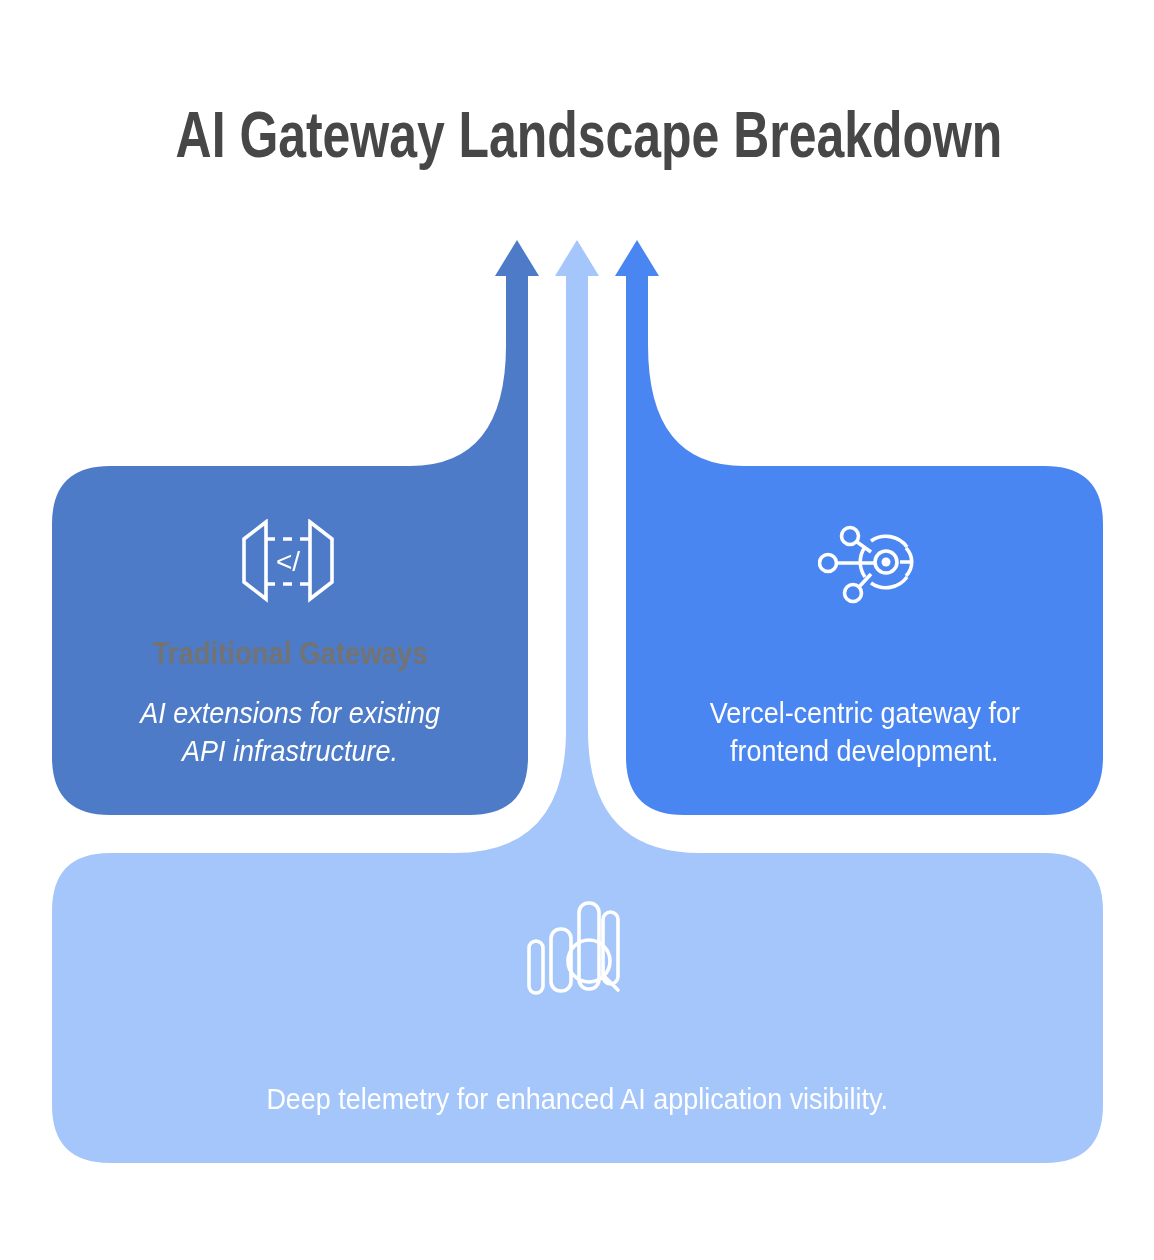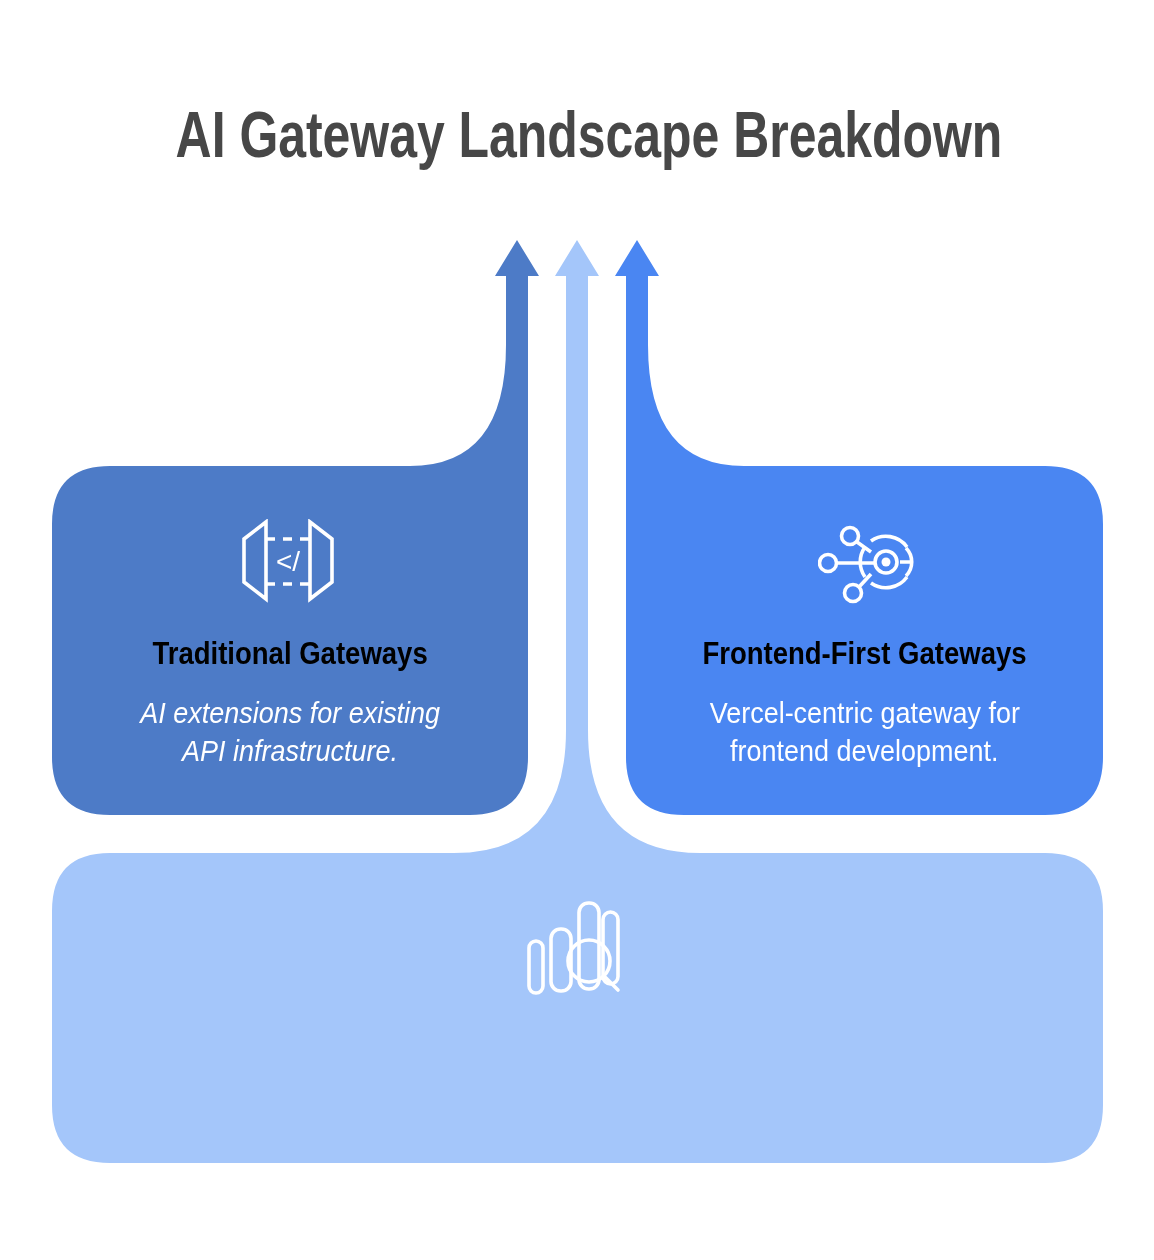--- a/index.html
+++ b/index.html
@@ -8,21 +8,21 @@
     background:#ffffff;font-family:"Liberation Sans","DejaVu Sans",sans-serif;
   }
   #bg-svg{position:absolute;left:0;top:0;}
   .abs{position:absolute;}
   .title-wrap{left:0;top:98px;width:1154px;text-align:center;padding-left:12px;}
   .title-wrap h1{
     margin:0;display:inline-block;font-size:64px;font-weight:bold;color:#474747;
     transform:scaleX(0.78);transform-origin:50% 50%;white-space:nowrap;letter-spacing:0;
   }
   .card-heading{
-    color:#000000;font-weight:bold;font-size:32px;line-height:40px;text-align:center;
+    color:#737373;font-weight:bold;font-size:32px;line-height:40px;text-align:center;
   }
   .card-heading span,.card-body span{display:inline-block;transform-origin:50% 50%;white-space:nowrap;}
   .card-heading span{transform:scaleX(0.86);}
   .card-body{
     color:#ffffff;font-size:29px;line-height:38px;text-align:center;font-weight:normal;
   }
   .card-body span{transform:scaleX(0.93);}
   .icon-svg{display:block;}
   .icon-stroke{fill:none;stroke:#ffffff;stroke-width:3.6;}
 </style>
@@ -87,31 +87,31 @@
     <path class="icon-stroke" d="M 53 22 A 26 26 0 0 1 89 28
              M 89 58 A 26 26 0 0 1 53 64
              M 47 58 A 26 26 0 0 1 47 28"></path>
 
     <circle class="icon-stroke" cx="68" cy="43" r="11"></circle>
     <circle cx="68" cy="43" r="4.5" fill="#ffffff"></circle>
 
     <path class="icon-stroke" d="M 82 43 L 93 43 M 88 29 A 20 20 0 0 1 88 57"></path>
   </svg>
 
-  <div class="abs card-heading" style="left:626px;top:633px;width:477px;">
-    <span>Frontend-First Gateways</span>
-  </div>
   <div class="abs card-body" style="left:626px;top:694px;width:477px;">
     <span>Vercel-centric gateway for</span><br>
     <span>frontend development.</span>
   </div>
 
   <svg class="abs icon-svg" style="left:526px;top:897px;" width="96" height="100" viewBox="0 0 96 100">
     <rect class="icon-stroke" x="3" y="44" width="14" height="52" rx="7"></rect>
     <rect class="icon-stroke" x="25" y="32" width="20" height="62" rx="9.5"></rect>
     <rect class="icon-stroke" x="53" y="6" width="20" height="86" rx="9.5"></rect>
     <rect class="icon-stroke" x="77" y="15" width="15" height="72" rx="7.5"></rect>
     <circle class="icon-stroke" cx="63" cy="64" r="21" fill="#a4c6fa"></circle>
     <path class="icon-stroke" stroke-linecap="round" stroke-width="4" d="M 78 79 L 92 93"></path>
   </svg>
 
+  <div class="abs card-body" style="left:52px;top:1080px;width:1051px;">
+    <span>Deep telemetry for enhanced AI application visibility.</span>
+  </div>
 
 </div>
 
 </body></html>

